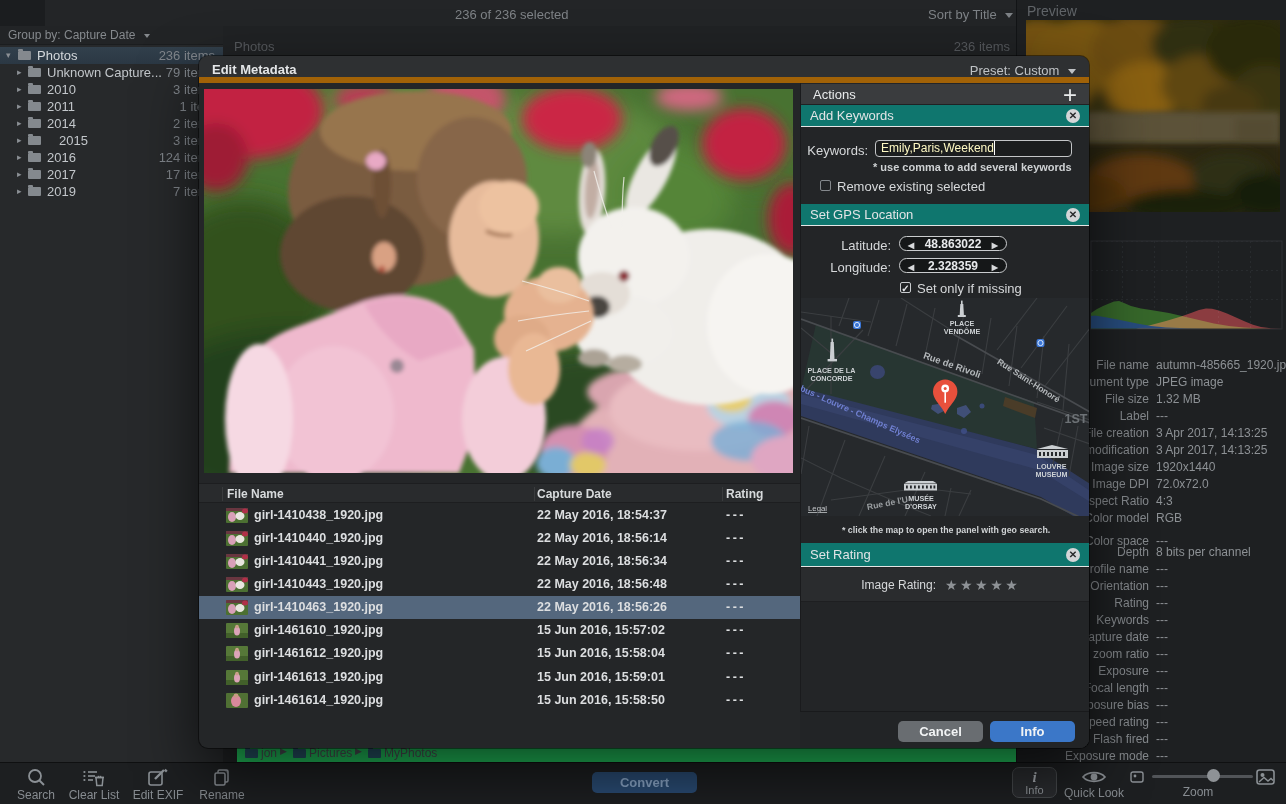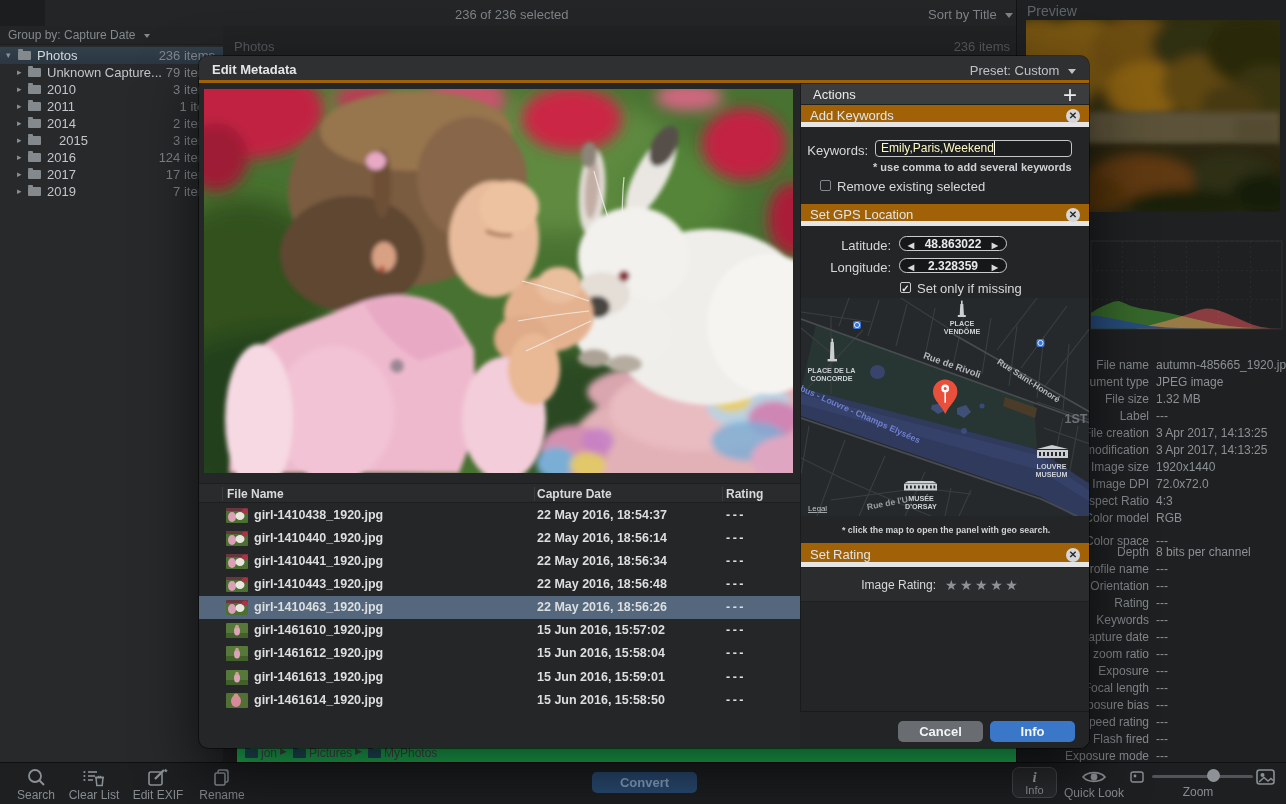--- a/index.html
+++ b/index.html
@@ -43,21 +43,21 @@
   .tbitem { position:absolute; text-align:center; color:#878c91; font-size:12px; }
   .tbitem svg { display:block; margin:0 auto; }
   #convertbtn { position:absolute; left:592px; top:9px; width:105px; height:21px; background:#2a4c74; border-radius:5px; color:#8ba7c8; font-size:13px; font-weight:700; text-align:center; line-height:21px; }
   #infobtn { position:absolute; left:1012px; top:4px; width:45px; height:31px; border:1px solid #46494c; background:#2a2c2f; border-radius:7px; text-align:center; color:#92969b; }
   #zoomslider { position:absolute; left:1152px; top:12px; width:101px; height:3px; background:#515458; border-radius:2px; }
   #zoomknob { position:absolute; left:1207px; top:6px; width:13px; height:13px; background:#8e9296; border-radius:50%; }
 
   
   #dialog { left:199px; top:56px; width:890px; height:692px; background:#242628; border-radius:9px;
       box-shadow:0 25px 60px rgba(0,0,0,.65), 0 0 0 1px rgba(0,0,0,.45); overflow:hidden; }
-  #dtitle { position:absolute; left:0; top:0; width:890px; height:27px; background:#2e3032; border-bottom:3px solid #a16207; }
+  #dtitle { position:absolute; left:0; top:0; width:890px; height:27px; background:#2e3032; border-bottom:6px solid #a16207; }
   #dtitle .t { position:absolute; left:13px; top:6px; font-size:13px; font-weight:700; color:#e4e6e8; }
   #dtitle .preset { position:absolute; right:13px; top:7px; font-size:13px; color:#bfc2c5; }
   .downarr { display:inline-block; width:0; height:0; border-left:4px solid transparent; border-right:4px solid transparent; border-top:5px solid #8d9195; margin-left:5px; vertical-align:middle; }
 
   
   #ltable { position:absolute; left:0; top:427px; width:601px; height:265px; }
   #thead { position:absolute; left:0; top:0; width:601px; height:20px; background:#292b2d; border-top:1px solid #1d1e20; border-bottom:1px solid #1d1e20; font-size:12px; font-weight:700; color:#d7dadc; }
   #thead .c1 { position:absolute; left:28px; top:3px; }
   #thead .c2 { position:absolute; left:338px; top:3px; }
   #thead .c3 { position:absolute; left:527px; top:3px; }
@@ -68,21 +68,21 @@
   .frow .nm { position:absolute; left:55px; top:4px; }
   .frow .dt { position:absolute; left:338px; top:4px; }
   .frow .rt { position:absolute; left:527px; top:4px; letter-spacing:2.5px; }
 
   
   #rpane { position:absolute; left:601px; top:27px; width:289px; height:665px; background:#232527; border-left:1px solid #1a1b1d; }
   .rp { position:absolute; left:0; width:289px; }
   #actionsbar { top:1px; height:21px; background:#3a3c3e; border-bottom:1px solid #202123; }
   #actionsbar .t { position:absolute; left:12px; top:3px; font-size:13px; color:#e9ebec; }
   #actionsbar .plus { position:absolute; right:13px; top:-3px; font-size:24px; font-weight:300; color:#e9ebec; }
-  .sechead { height:22px; background:#a16207; border-bottom:5px solid #e5e5e5; }
+  .sechead { height:22px; background:#0f766e; border-bottom:1px solid #e5e5e5; }
   .sechead .t { position:absolute; left:9px; top:3px; font-size:13px; color:#e2e4e6; }
   .closex { position:absolute; right:10px; top:4px; width:14px; height:14px; background:#d4d6d8; border-radius:50%; color:#28292b; font-size:10px; font-weight:700; text-align:center; line-height:14px; }
   .lbl { position:absolute; font-size:13px; color:#d6d8da; white-space:nowrap; }
   #kwinput { position:absolute; left:74px; top:57px; width:197px; height:17px; background:#1b1d1e; border:1px solid #c3c5c7; border-radius:4px; color:#fef9c3; font-size:12px; line-height:15px; padding-left:5px; }
   .note { position:absolute; font-size:11px; font-weight:700; color:#cfd2d4; white-space:nowrap; }
   .cb { position:absolute; width:11px; height:11px; border:1px solid #84888c; border-radius:2px; background:#222426; }
   .cb.on { border-color:#c9cccf; color:#e8eaec; font-size:10px; line-height:11px; text-align:center; font-weight:700; }
   .stepper { position:absolute; width:108px; height:15px; border:1px solid #caccce; border-radius:8px; background:#151718; color:#e8eaec; font-size:12px; font-weight:700; text-align:center; line-height:14px; }
   .stepper .a { position:absolute; top:2px; font-size:8px; color:#d6d8da; }
   #ratingrow { top:511px; height:35px; background:#292b2d; border-bottom:1px solid #1e1f21; }

